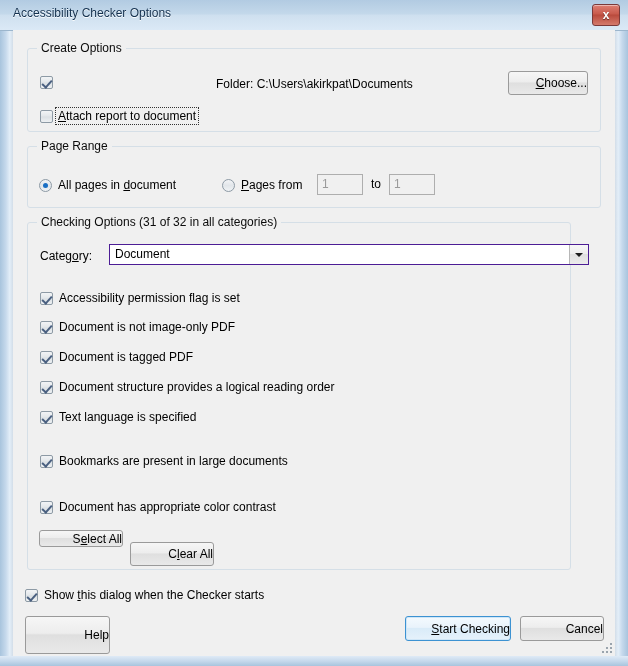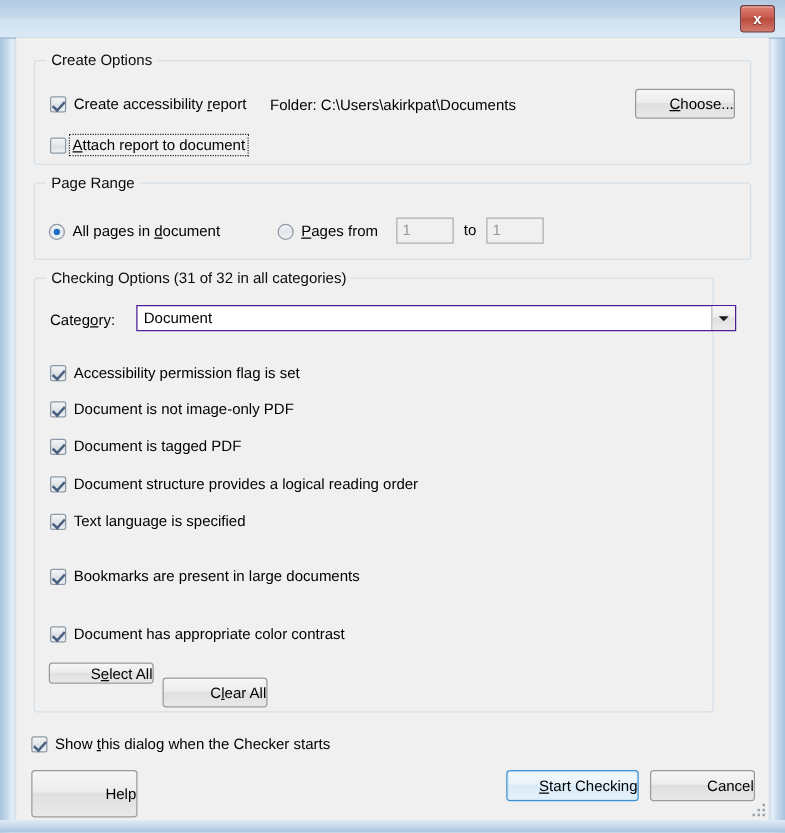--- a/index.html
+++ b/index.html
@@ -275,36 +275,34 @@
 </head>
 <body>
 
 <div id="window">
 
   <div id="frame-left"></div>
   <div id="frame-right"></div>
   <div id="frame-bottom"></div>
 
   <div id="titlebar">
+    <div id="titlebar-text">Accessibility Checker Options</div>
     <div id="close-button">
       <span class="glyph">x</span>
     </div>
   </div>
 
   <div id="client">
 
     <div class="groupbox" id="gb-report">
       <span class="gb-title">Create Options</span>
     </div>
 
     <div class="cb-row" style="left:27px; top:46px;">
       <span class="cb checked"></span>
-      <span class="cb-label">
-        <span>Create accessibility </span><u class="acc">r</u><span>eport</span>
-      </span>
     </div>
 
     <div style="position:absolute; left:203px; top:47px; font-size:12px; white-space:nowrap;">Folder: C:\Users\akirkpat\Documents</div>
 
     <div class="btn" style="left:495px; top:41px; width:80px; height:24px;">
       <span><u class="acc">C</u><span>hoose...</span></span>
     </div>
 
     <div class="cb-row" style="left:27px; top:79px;">
       <span class="cb"></span>

